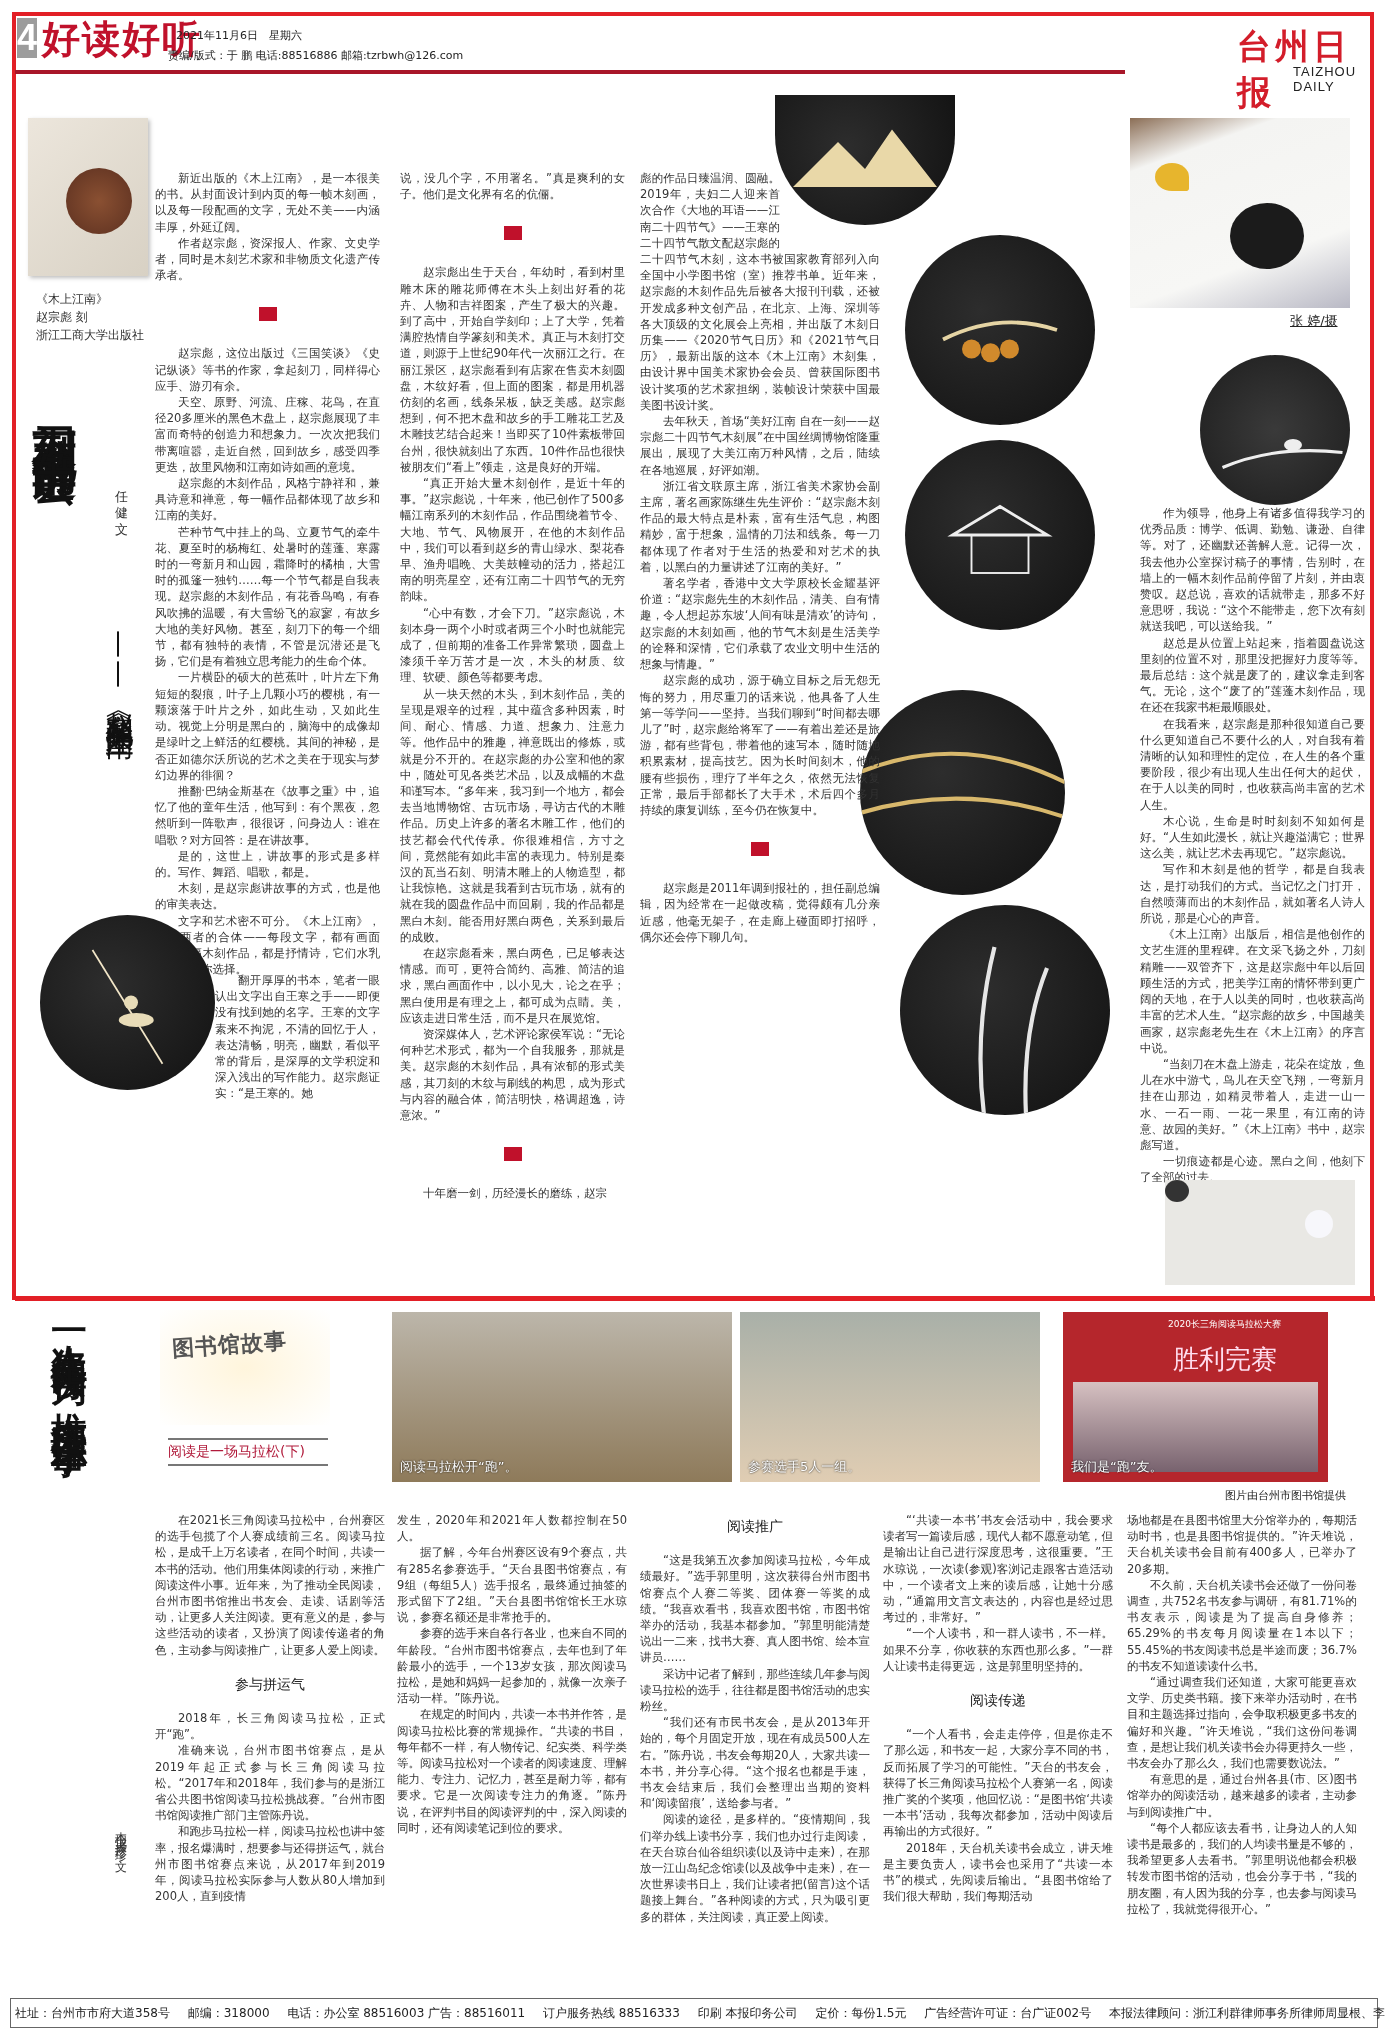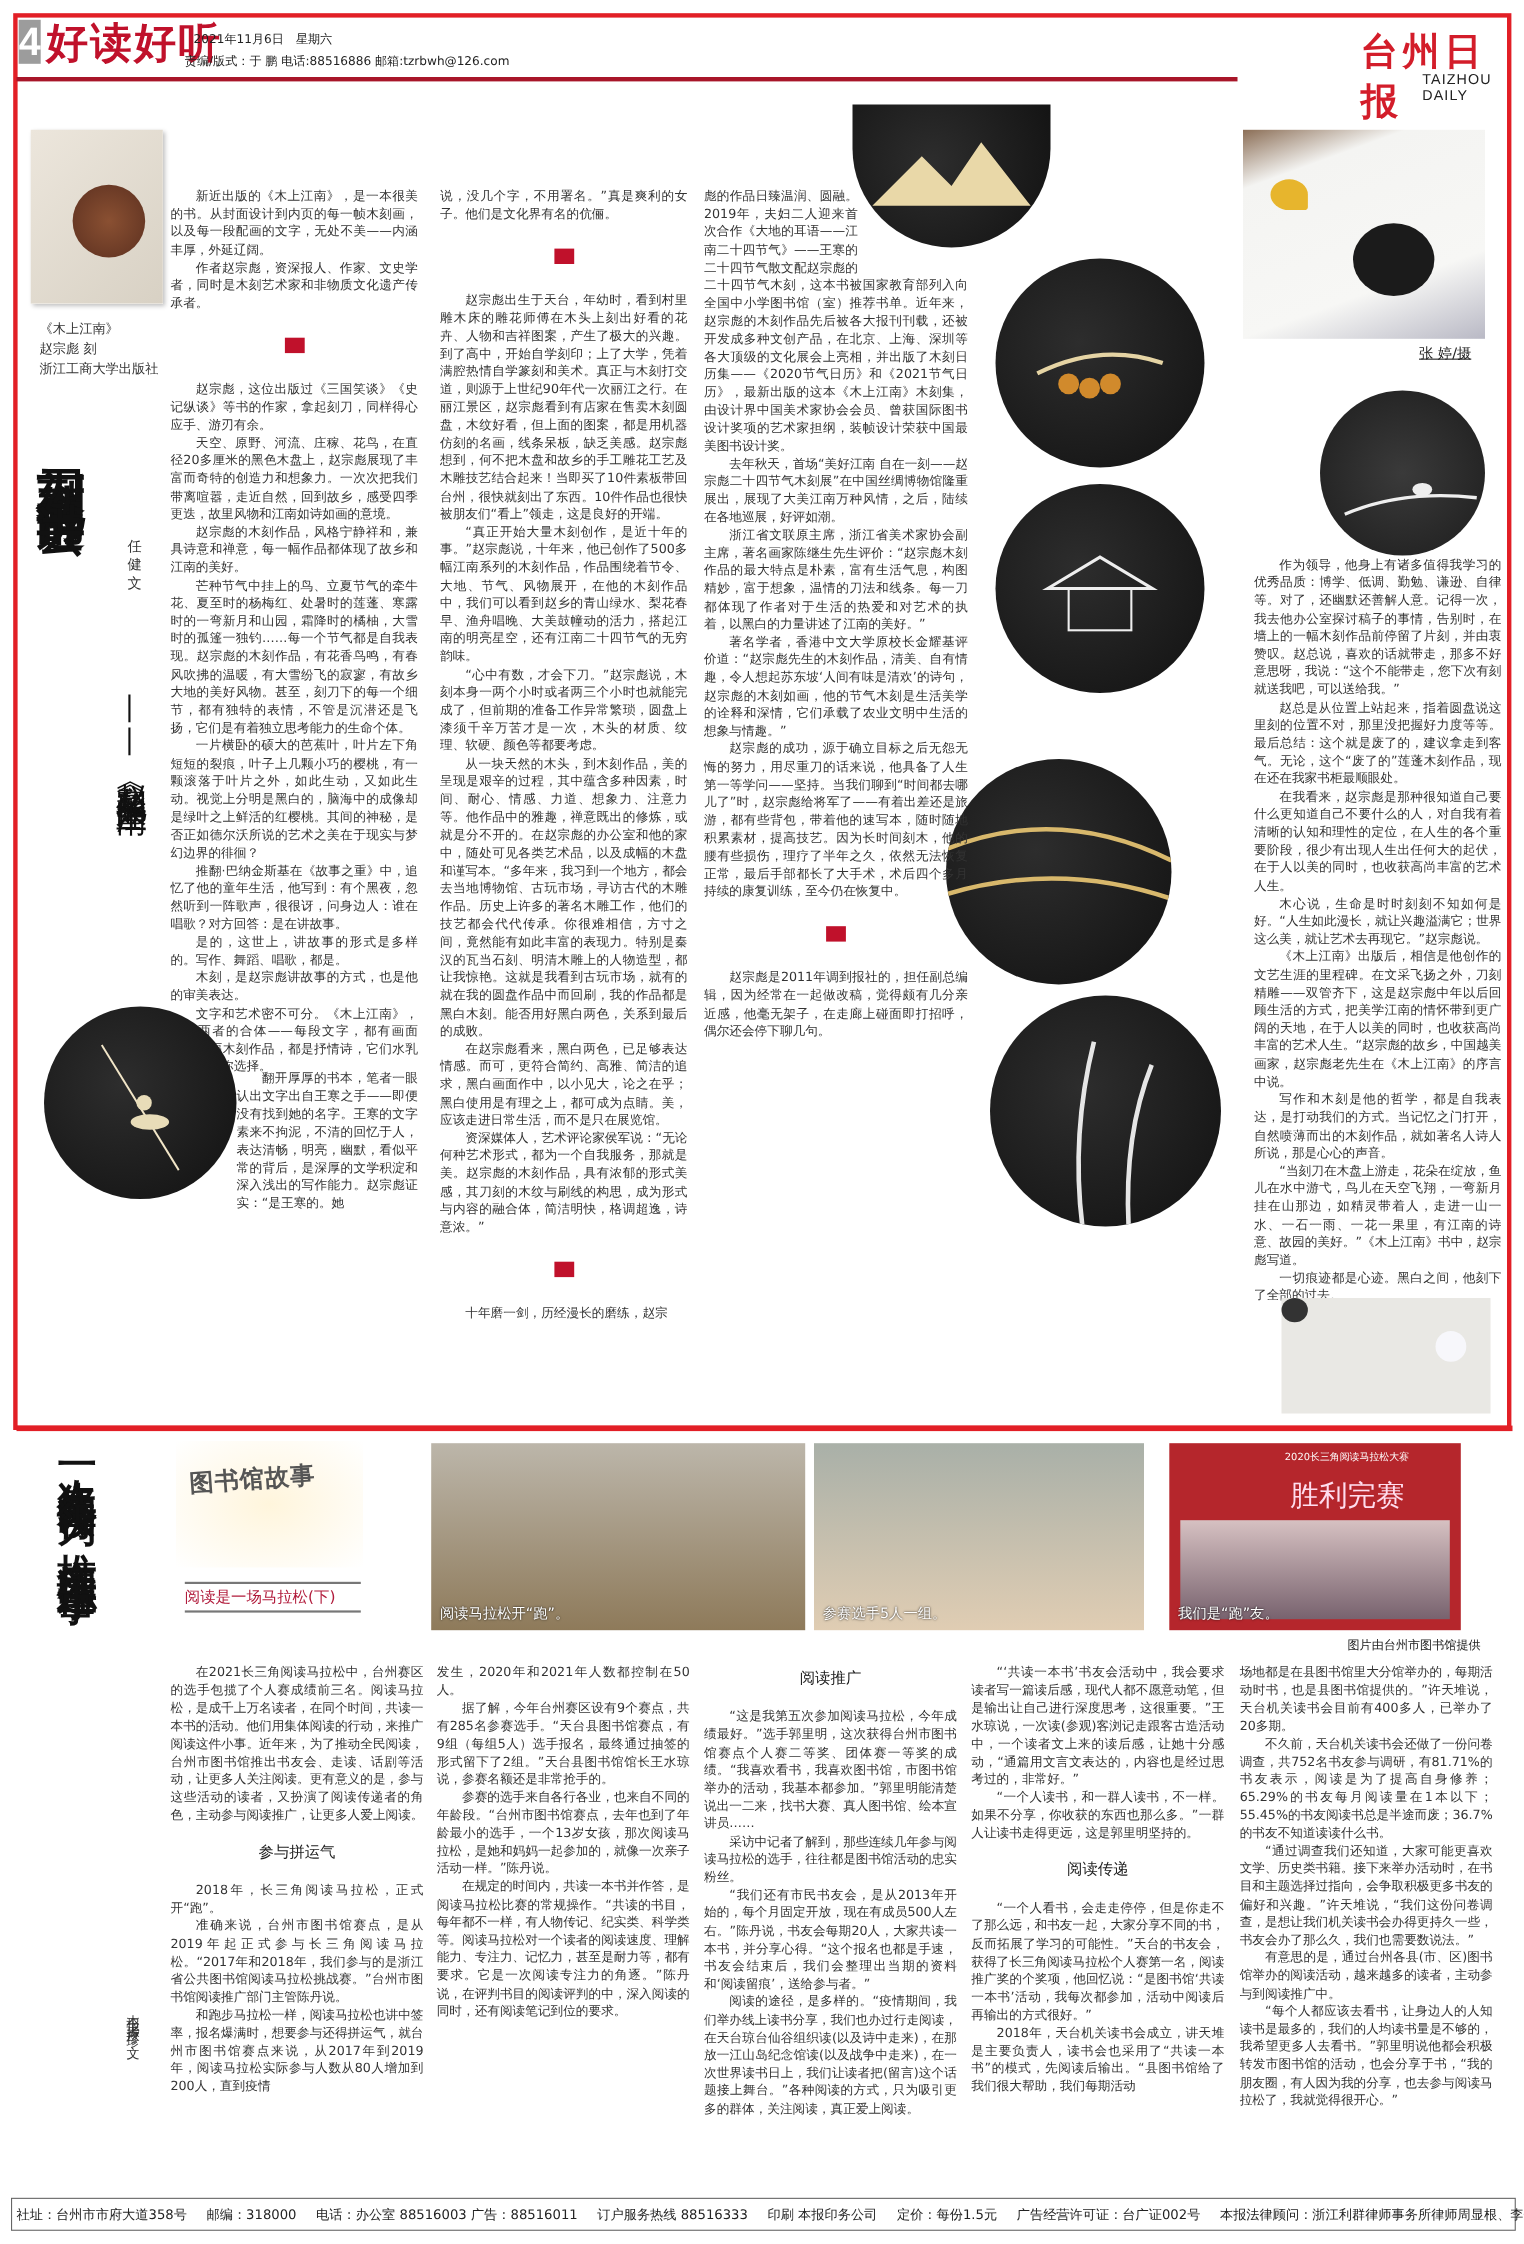--- a/index.html
+++ b/index.html
@@ -145,22 +145,22 @@
   <div style="position:absolute;left:25px;top:45px;width:34px;height:28px;background:#e7b52d;border-radius:50% 50% 10% 50%;"></div>
   <div style="position:absolute;left:100px;top:85px;width:74px;height:66px;border-radius:50%;background:#1b1b1b;"></div>
 </div>
 <div class="abs" style="left:1290px;top:312px;font-size:13px;text-decoration:underline;">张 婷/摄</div>
 
 <div class="abs col" style="left:1140px;top:505px;width:225px;">
   <p>作为领导，他身上有诸多值得我学习的优秀品质：博学、低调、勤勉、谦逊、自律等。对了，还幽默还善解人意。记得一次，我去他办公室探讨稿子的事情，告别时，在墙上的一幅木刻作品前停留了片刻，并由衷赞叹。赵总说，喜欢的话就带走，那多不好意思呀，我说：“这个不能带走，您下次有刻就送我吧，可以送给我。”</p>
   <p>赵总是从位置上站起来，指着圆盘说这里刻的位置不对，那里没把握好力度等等。最后总结：这个就是废了的，建议拿走到客气。无论，这个“废了的”莲蓬木刻作品，现在还在我家书柜最顺眼处。</p>
   <p>在我看来，赵宗彪是那种很知道自己要什么更知道自己不要什么的人，对自我有着清晰的认知和理性的定位，在人生的各个重要阶段，很少有出现人生出任何大的起伏，在于人以美的同时，也收获高尚丰富的艺术人生。</p>
   <p>木心说，生命是时时刻刻不知如何是好。“人生如此漫长，就让兴趣溢满它；世界这么美，就让艺术去再现它。”赵宗彪说。</p>
+  <p>写作和木刻是他的哲学，都是自我表达，是打动我们的方式。当记忆之门打开，自然喷薄而出的木刻作品，就如著名人诗人所说，那是心心的声音。</p>
   <p>《木上江南》出版后，相信是他创作的文艺生涯的里程碑。在文采飞扬之外，刀刻精雕——双管齐下，这是赵宗彪中年以后回顾生活的方式，把美学江南的情怀带到更广阔的天地，在于人以美的同时，也收获高尚丰富的艺术人生。“赵宗彪的故乡，中国越美画家，赵宗彪老先生在《木上江南》的序言中说。</p>
-  <p>写作和木刻是他的哲学，都是自我表达，是打动我们的方式。当记忆之门打开，自然喷薄而出的木刻作品，就如著名人诗人所说，那是心心的声音。</p>
   <p>“当刻刀在木盘上游走，花朵在绽放，鱼儿在水中游弋，鸟儿在天空飞翔，一弯新月挂在山那边，如精灵带着人，走进一山一水、一石一雨、一花一果里，有江南的诗意、故园的美好。”《木上江南》书中，赵宗彪写道。</p>
   <p>一切痕迹都是心迹。黑白之间，他刻下了全部的过去。</p>
 </div>
 <div class="abs" style="left:1165px;top:1180px;width:190px;height:105px;background:#e9e8e4;">
   <div style="position:absolute;left:0;top:0;width:24px;height:22px;border-radius:50%;background:#333;"></div>
   <div style="position:absolute;left:140px;top:30px;width:28px;height:28px;border-radius:50%;background:#f7f7fb;"></div>
 </div>
 
 <div class="abs" id="red-divider"></div>
 

